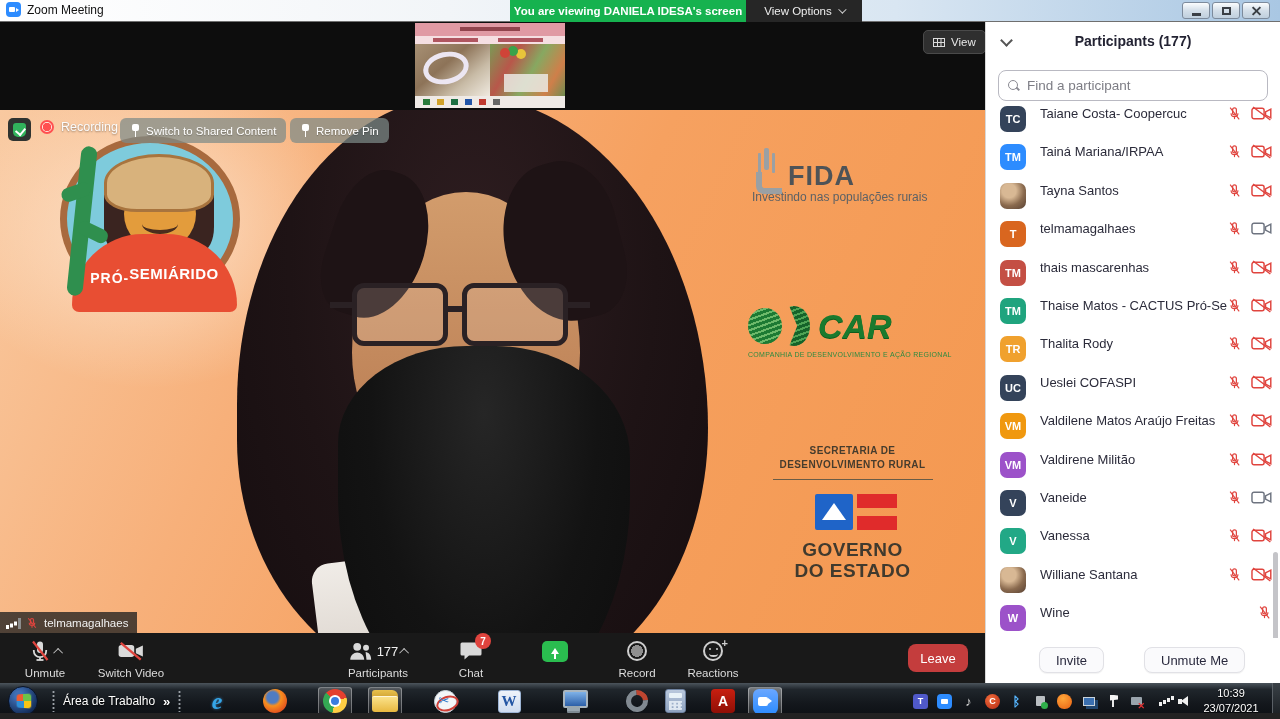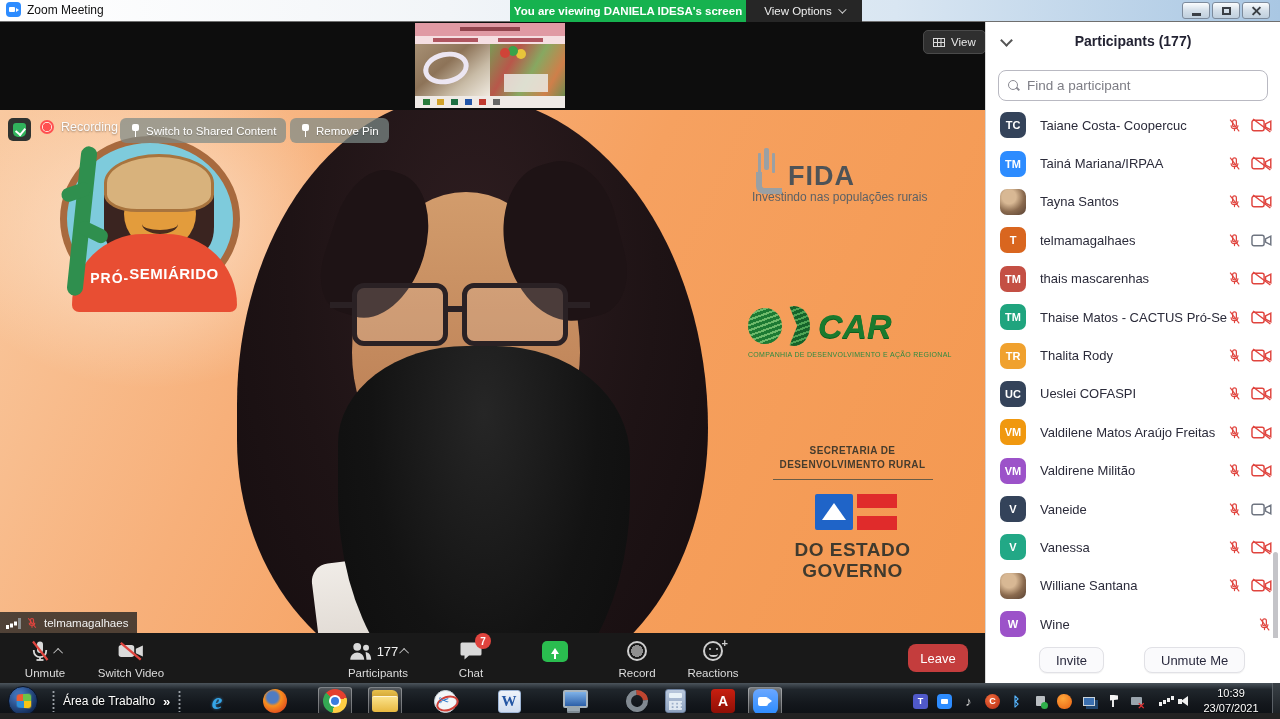--- a/index.html
+++ b/index.html
@@ -169,21 +169,21 @@
   .panel-head { position:absolute; left:0; top:0; width:100%; height:40px;padding-left:32px; }
   .panel-title { position:absolute; left:0; right:0; top:11px; text-align:center; font-size:14px; font-weight:bold; color:#232333; }
   .panel-chev { position:absolute; left:16px; top:14px; width:9px; height:9px; border-right:2px solid #555; border-bottom:2px solid #555; transform:rotate(45deg); cursor:pointer; }
   .search-wrap { position:absolute; left:12px; top:48px; width:270px; height:31px; border:1px solid #b9b9c2; border-radius:8px; display:flex; align-items:center; padding:0 9px; gap:7px; background:#fff; }
   .search-ic { position:relative; width:12px; height:12px; }
   .search-ic::before { content:""; position:absolute; left:0; top:0; width:8px; height:8px; border:1.6px solid #8a8a92; border-radius:50%; }
   .search-ic::after { content:""; position:absolute; left:8px; top:8px; width:4px; height:1.6px; background:#8a8a92; transform:rotate(45deg); }
   .search-wrap input { border:none; outline:none; flex:1; font-size:13.5px; color:#333; font-family:"Liberation Sans", sans-serif; background:transparent; }
   .search-wrap input::placeholder { color:#7d7d85; }
   .plist { position:absolute; left:0; top:84px; width:100%; }
-  .prow { height:38.4px; display:flex; align-items:center; padding:0 8px 0 14px; cursor:pointer; }
+  .prow { height:38.4px; display:flex; align-items:flex-start; padding:0 8px 0 14px; cursor:pointer; }
   .pav { width:26px; height:26px; border-radius:7px; color:#fff; font-size:11px; font-weight:bold; display:flex; align-items:center; justify-content:center; flex:none; }
   .pav.photo { background:radial-gradient(circle at 35% 30%, #d8b894 0 28%, #8a6a4e 60%, #574033 100%); }
   .pname { margin-left:14px; font-size:13px; color:#2b2b3a; white-space:nowrap; overflow:hidden; flex:1; }
   .picons { display:flex; align-items:center; gap:9px; justify-content:flex-end; }
   .micoff, .vidoff { color:#e0443e; } .vidon { color:#6e7480; }
   .pscroll { position:absolute; right:2px; top:530px; width:5px; height:95px; background:#c4c4c8; border-radius:3px; cursor:pointer; }
   .panel-foot { position:absolute; left:0; bottom:0; width:100%; height:45px; background:#fff; }
   .foot-btn { position:absolute; top:9px; height:26px; padding:0 16px; background:#fafafc; border:1px solid #e1e1e6; border-radius:8px;
     font-size:13px; color:#29293d; display:flex; align-items:center; cursor:pointer; box-shadow:0 1px 1px rgba(0,0,0,.05); }
   .foot-invite { left:53px; } .foot-unmuteme { left:158px; }
@@ -343,22 +343,22 @@
         <div>SECRETARIA DE</div>
         <div>DESENVOLVIMENTO RURAL</div>
       </div>
       <div class="gov-line"></div>
       <div class="gov-flag">
         <div class="blu"></div>
           <div class="bar1"></div>
           <div class="bar2"></div>
       </div>
       <div class="gov-name">
+        <div>GOVERNO</div>
         <div>DO ESTADO</div>
-        <div>GOVERNO</div>
       </div>
     </div>
 
     <div class="shield">
         <i></i>
       </div>
     <div class="rec">
       <span class="rec-dot"></span>
       <span class="rec-label">Recording</span>
     </div>

